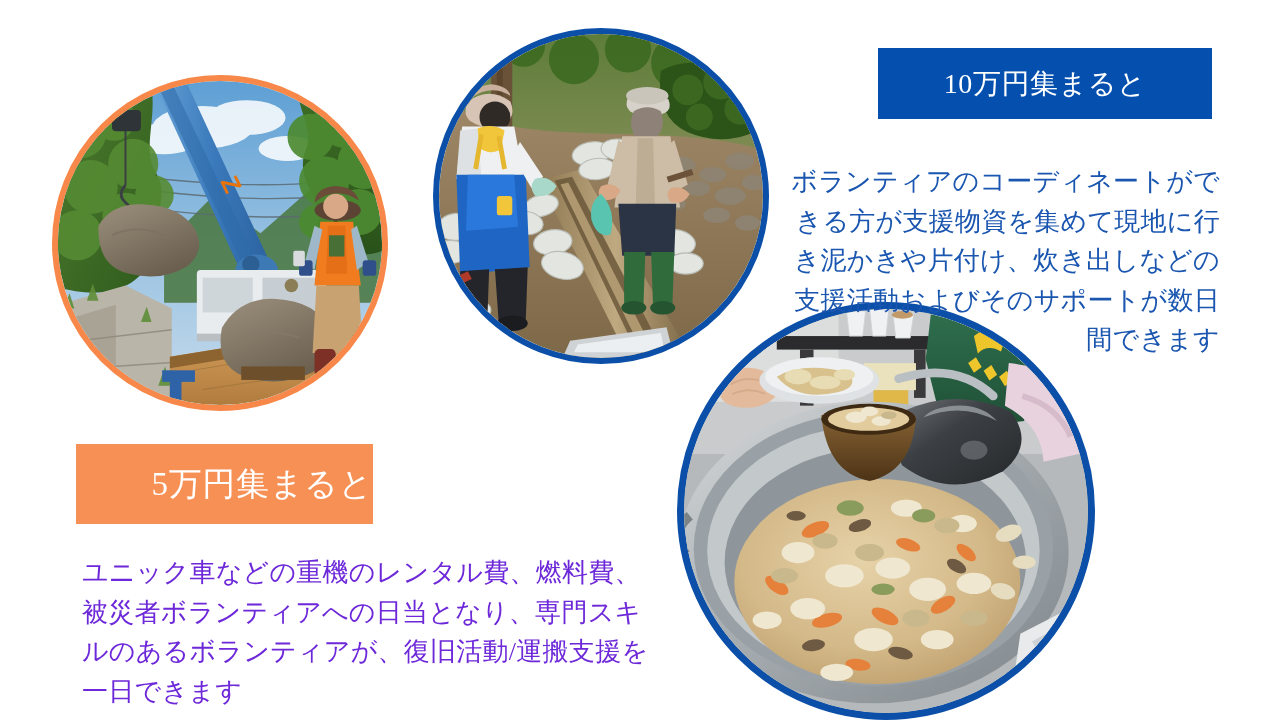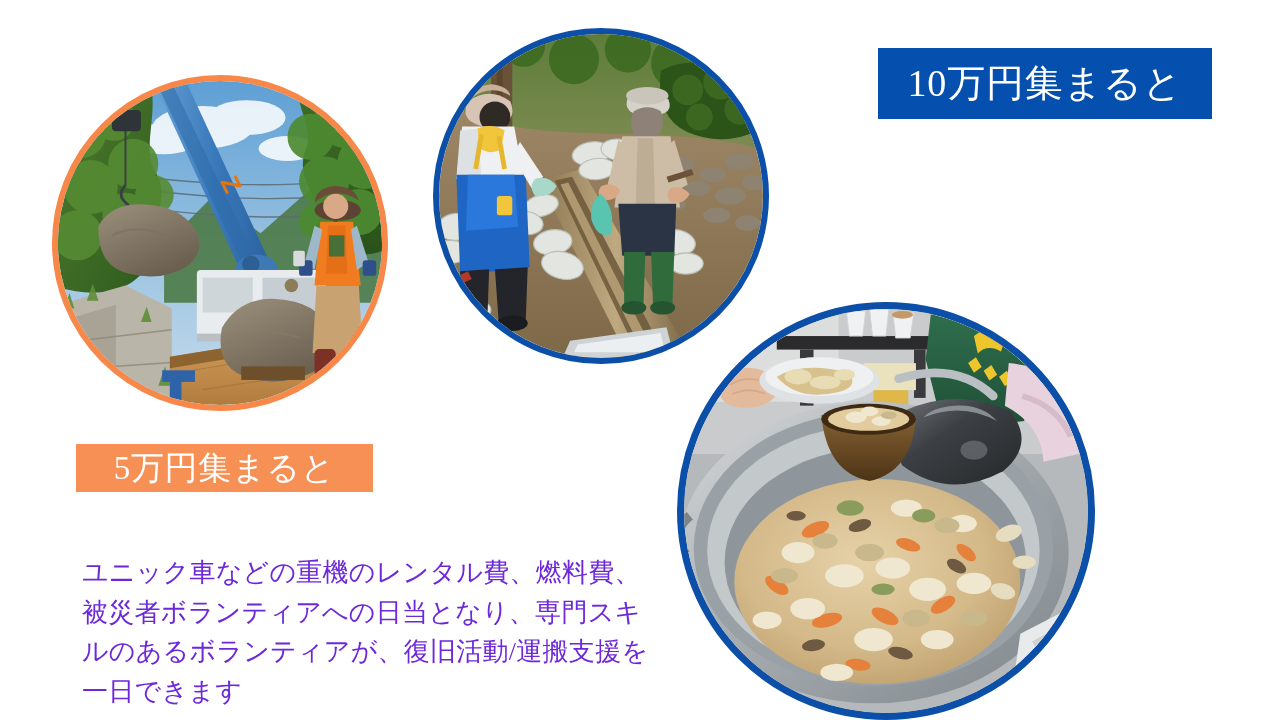--- a/index.html
+++ b/index.html
@@ -48,26 +48,27 @@
     position:absolute;
     display:flex;align-items:center;justify-content:center;
     color:#ffffff;
     letter-spacing:.02em;
     box-sizing:border-box;
     z-index:6;
   }
   #banner-blue{
     left:878px;top:48px;width:334px;height:71px;
     background:#0550AE;
-    font-size:38px;
+    font-size:28px;
   }
   #banner-orange{
-    left:76px;top:444px;width:297px;height:48px;
+    left:76px;top:444px;width:297px;height:80px;
     background:#F79055;
     font-size:33px;
+    justify-content:flex-end;
   }
 
   
   .para{
     position:absolute;
     line-height:1.52;
     letter-spacing:.01em;
     z-index:5;
   }
   #para-blue{
@@ -509,20 +510,21 @@
         <path d="M348 336 L418 300 L418 418 L336 418Z" fill="#e8eaec"></path>
         <path d="M360 344 L418 312 L418 330 L368 358Z" fill="#cfd3d6"></path>
       </svg>
     </div>
   </div>
 
   <div class="banner" id="banner-blue">
     <span>10万円集まると</span>
   </div>
 
+  <p class="para" id="para-blue">ボランティアのコーディネートができる方が支援物資を集めて現地に行き泥かきや片付け、炊き出しなどの支援活動およびそのサポートが数日間できます</p>
 
   <div class="banner" id="banner-orange">
     <span>5万円集まると</span>
   </div>
 
   <p class="para" id="para-orange">ユニック車などの重機のレンタル費、燃料費、被災者ボランティアへの日当となり、専門スキルのあるボランティアが、復旧活動/運搬支援を一日できます</p>
 
 </div>
 
 </body></html>

